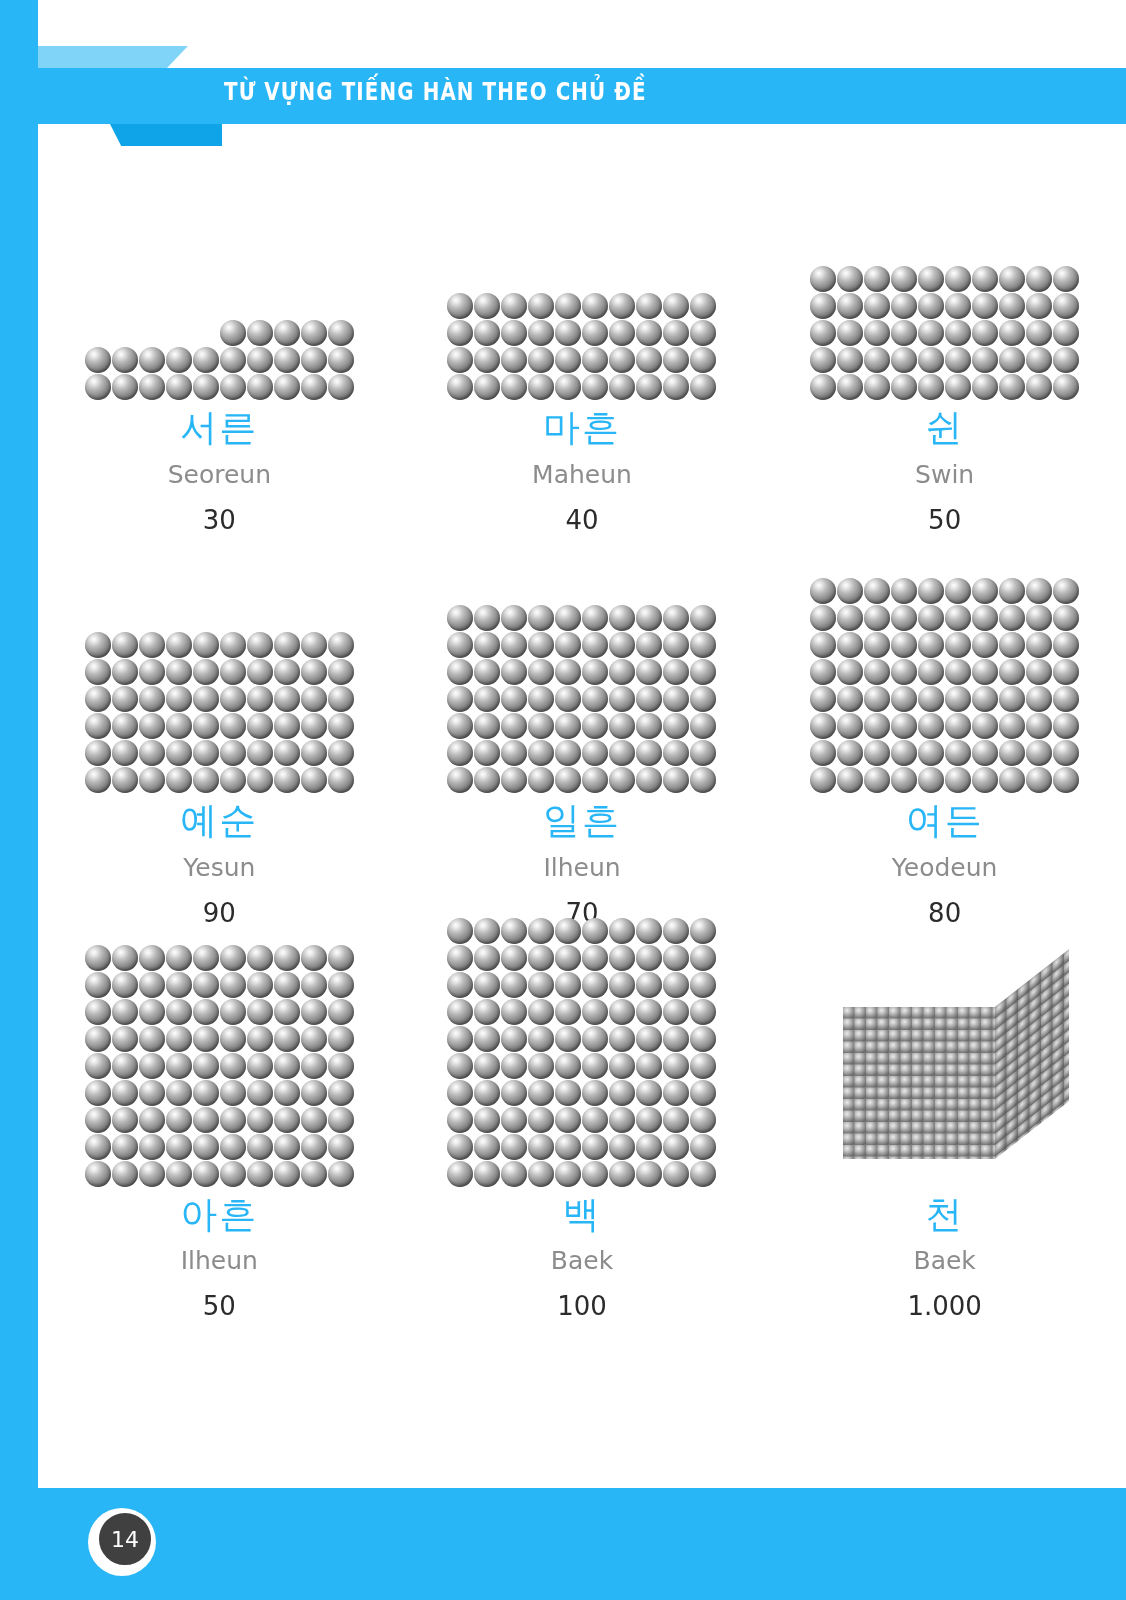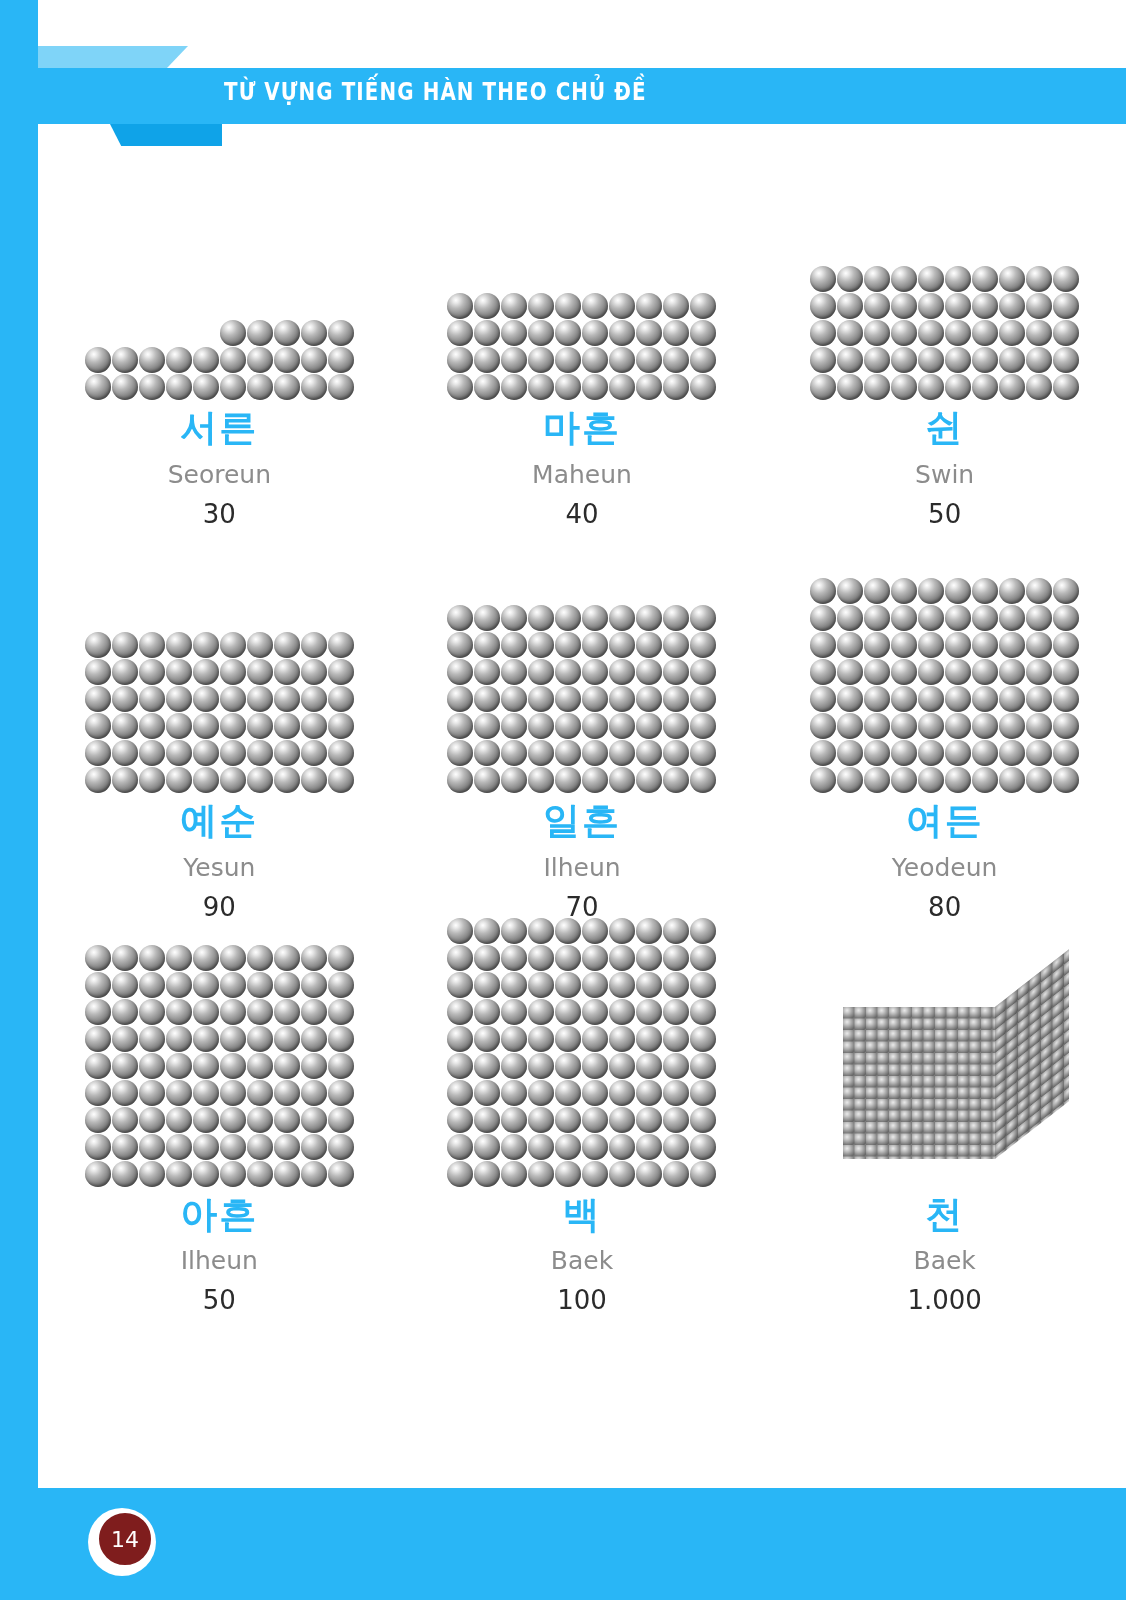--- a/index.html
+++ b/index.html
@@ -105,31 +105,31 @@
     box-shadow: inset -1px -2px 3px rgba(0,0,0,0.35);
   }
   .dot.empty {
     background: none;
     box-shadow: none;
   }
   .korean {
     margin-top: 8px;
     color: #29b6f6;
     font-size: 37px;
-    font-weight: bold;
+    font-weight: normal;
     line-height: 1.1;
     letter-spacing: 2px;
   }
   .romanized {
     margin-top: 11px;
     color: #8c8c8c;
     font-size: 25px;
   }
   .number {
-    margin-top: 10px;
+    margin-top: 16px;
     color: #2b2b2b;
     font-size: 26px;
   }
   
   .cube-wrap {
     height: 250px;
     display: flex;
     align-items: center;
     justify-content: center;
   }
@@ -185,21 +185,21 @@
     height: 112px;
     background: #29b6f6;
   }
   .page-badge {
     position: absolute;
     left: 96px;
     bottom: 32px;
     width: 52px;
     height: 52px;
     border-radius: 50%;
-    background: #7f1d1d;
+    background: #404040;
     border: 3px solid #ffffff;
     color: #ffffff;
     font-size: 22px;
     display: flex;
     align-items: center;
     justify-content: center;
     font-weight: normal;
   }
   .page-badge-outer {
     position: absolute;

